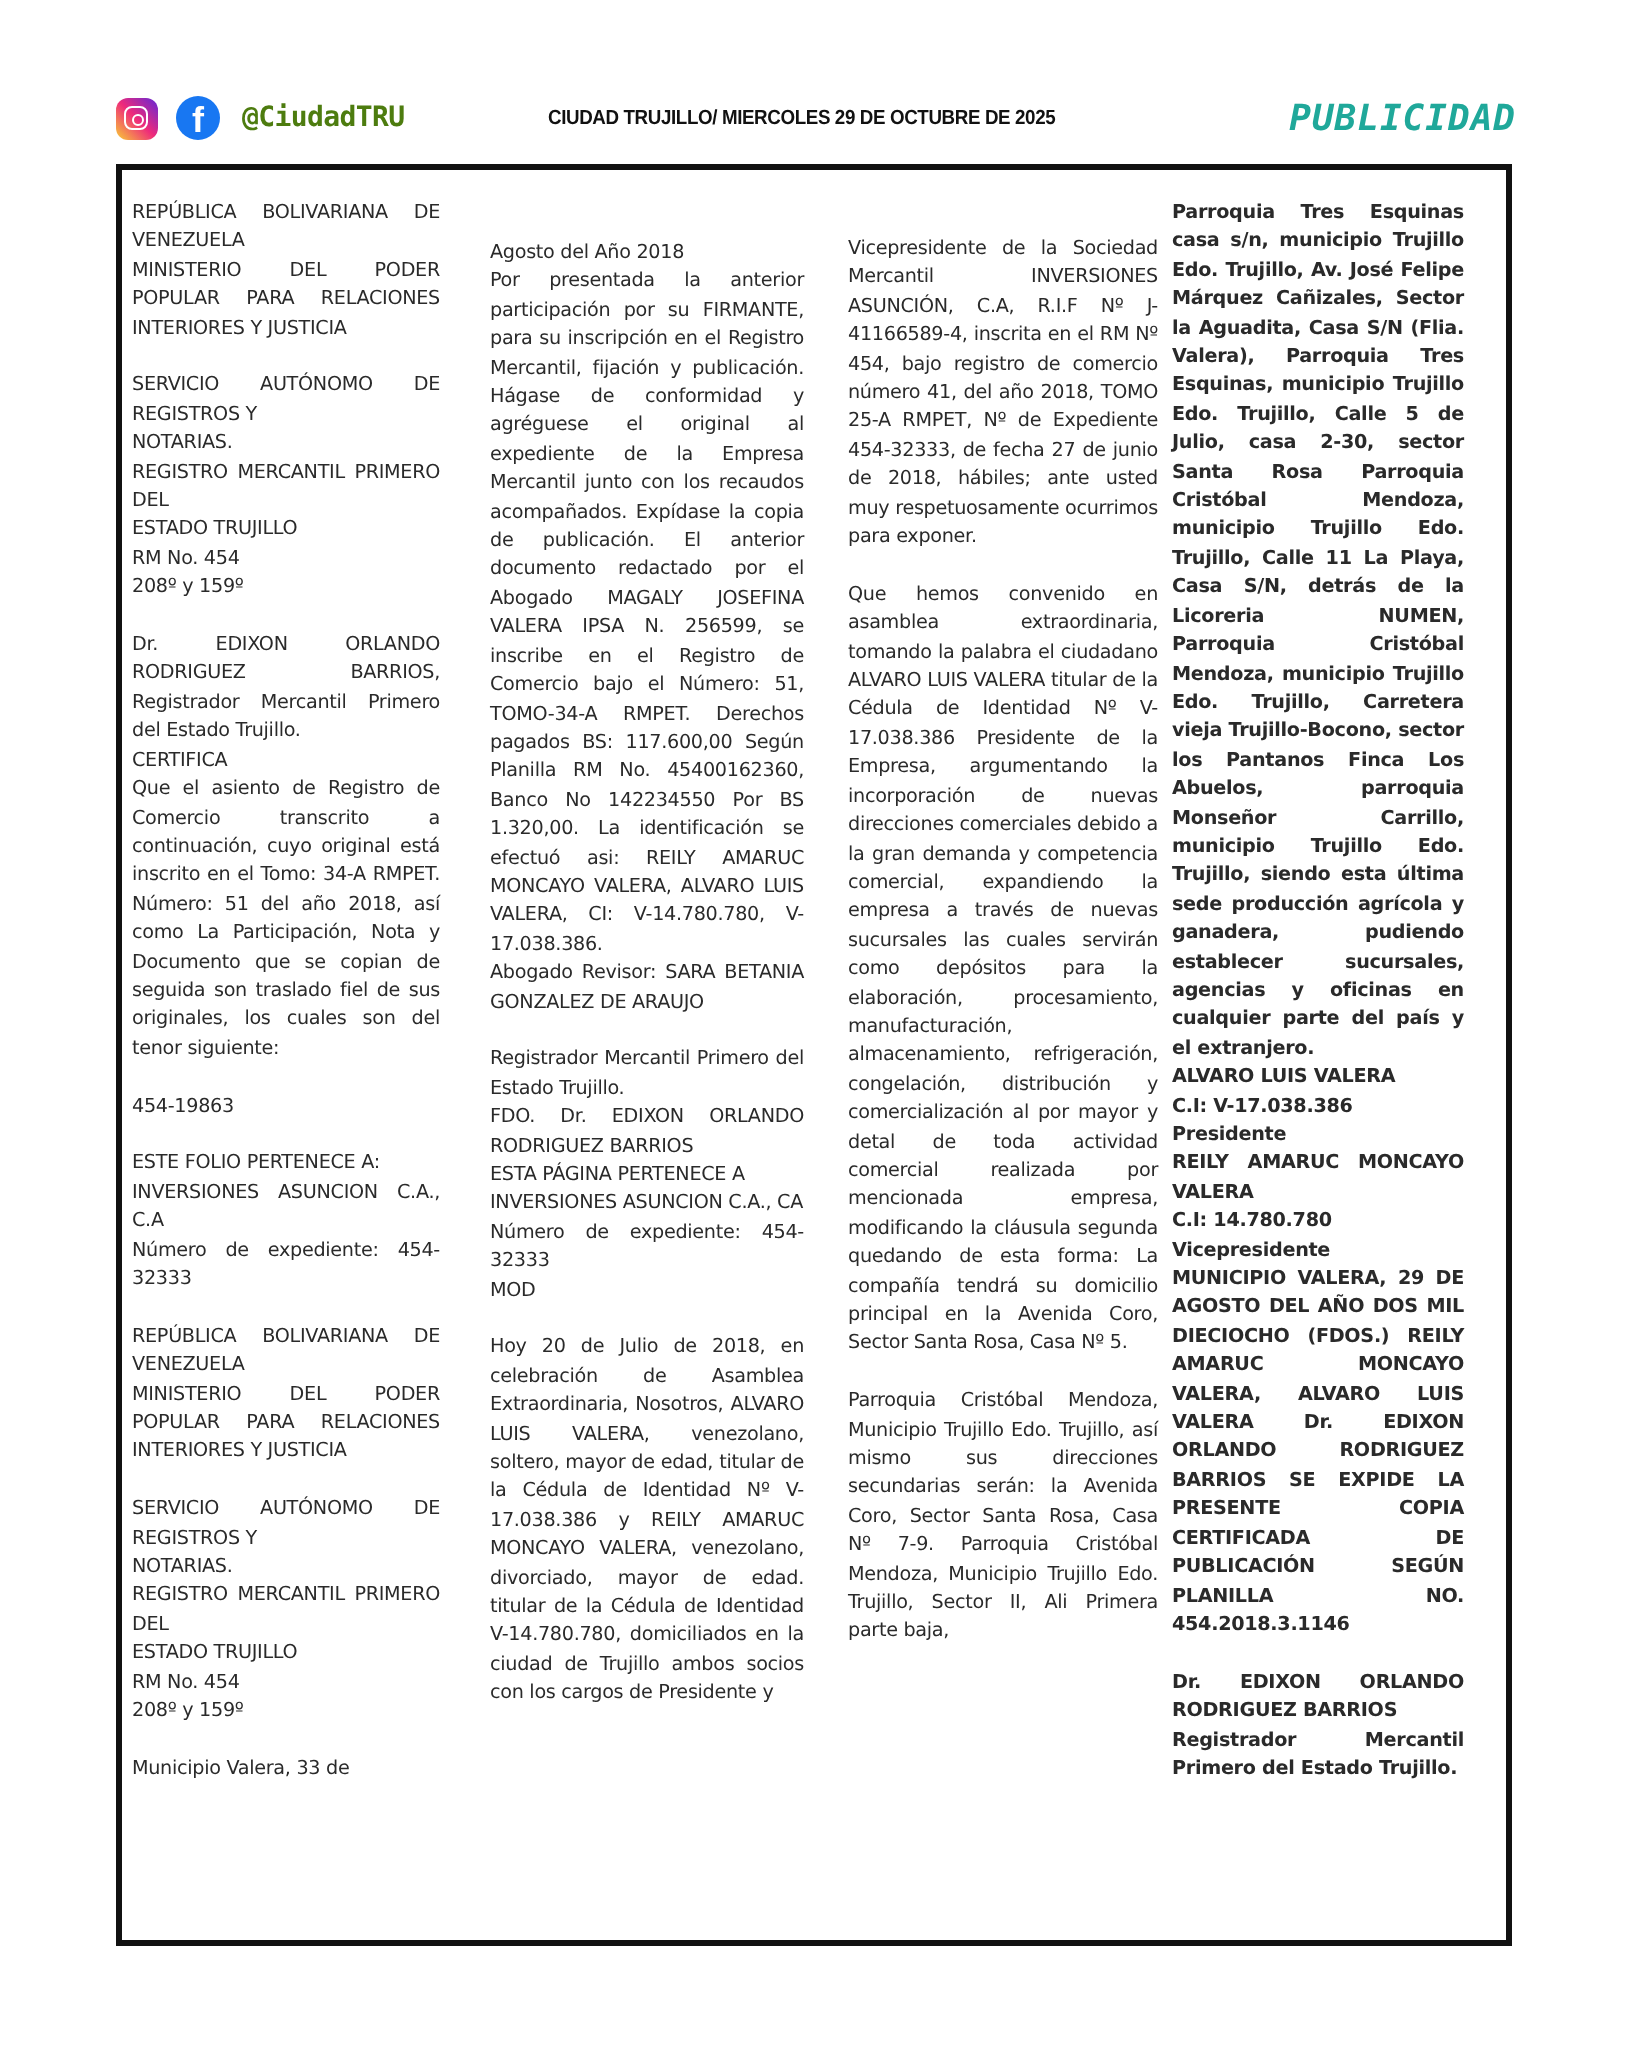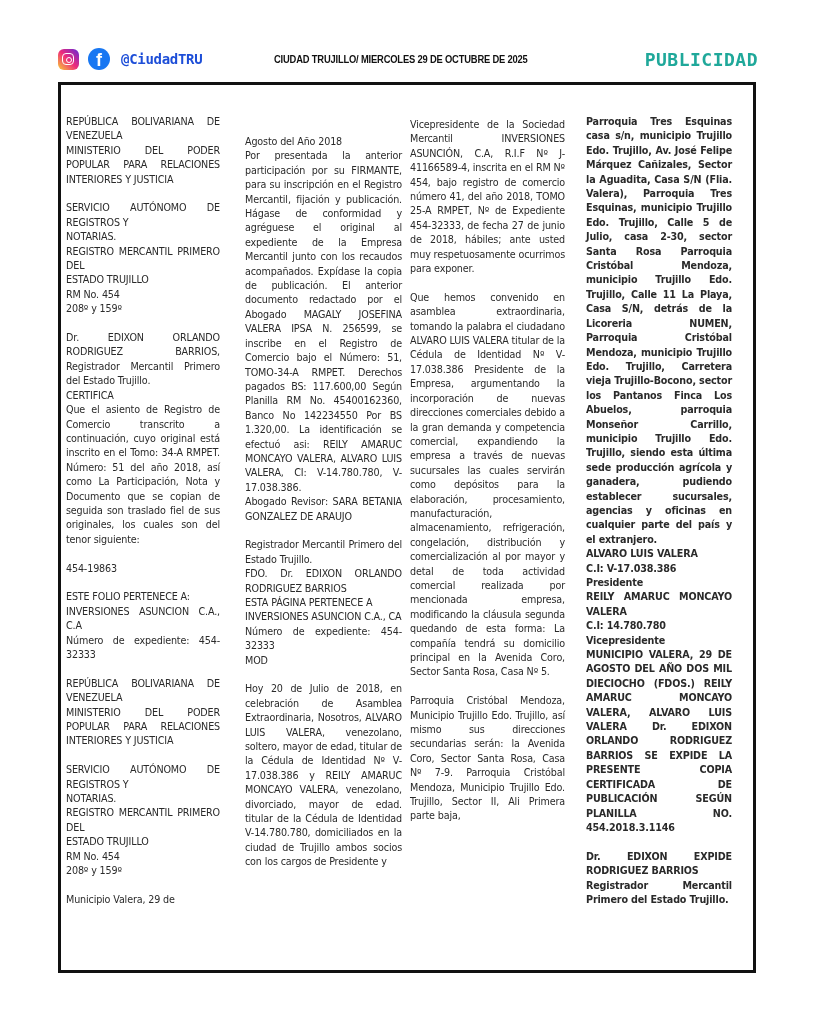--- a/index.html
+++ b/index.html
@@ -3,29 +3,29 @@
 <meta charset="utf-8">
 <style>
   html, body { margin: 0; padding: 0; background: #ffffff; }
   body { width: 819px; height: 1024px; position: relative; overflow: hidden; font-family: "DejaVu Sans", sans-serif; color: #222; }
   .header { position: absolute; top: 44px; left: 58px; width: 700px; height: 32px; }
   .social { position: absolute; left: 0; top: 4px; display: flex; align-items: center; }
   .ig { width: 21px; height: 21px; border-radius: 6px; background: linear-gradient(45deg, #f9ce34 0%, #ee2a7b 50%, #6228d7 100%); position: relative; }
   .ig::before { content: ""; position: absolute; left: 4px; top: 4px; width: 10px; height: 10px; border: 1.6px solid #fff; border-radius: 4px; }
   .ig::after { content: ""; position: absolute; left: 8px; top: 8px; width: 4px; height: 4px; border: 1.4px solid #fff; border-radius: 50%; }
   .fb { width: 22px; height: 22px; border-radius: 50%; background: #1877f2; margin-left: 9px; color: #fff; font-family: "Liberation Sans", sans-serif; font-weight: bold; font-size: 18px; line-height: 25px; text-align: center; overflow: hidden; }
-  .handle { margin-left: 11px; font-family: "DejaVu Sans Mono", monospace; font-weight: bold; font-size: 14px; color: #1d4ed8; letter-spacing: -0.3px; }
+  .handle { margin-left: 11px; font-family: "DejaVu Sans Mono", monospace; font-weight: bold; font-size: 14px; color: #4d7c0f; letter-spacing: -0.3px; }
   .edition { position: absolute; left: 216px; top: 10px; font-family: "Liberation Sans", sans-serif; font-weight: bold; font-size: 10.2px; color: #111; letter-spacing: -0.2px; transform: scaleX(0.92); transform-origin: left; }
-  .section { position: absolute; right: 0; top: 5px; font-family: "DejaVu Sans Mono", monospace; font-weight: bold; font-size: 18px; color: #1fa89a; letter-spacing: 0.5px; }
+  .section { position: absolute; right: 0; top: 5px; font-family: "DejaVu Sans Mono", monospace; font-weight: bold; font-size: 18px; color: #1fa89a; letter-spacing: 0.5px; font-style: italic; }
   .frame { position: absolute; left: 58px; top: 82px; width: 698px; height: 891px; border: 3px solid #111; box-sizing: border-box; }
-  .col { position: absolute; top: 115px; font-family: "DejaVu Sans", sans-serif; font-size: 9.6px; line-height: 14.4px; color: #2a2a2a; text-align: justify; letter-spacing: -0.15px; }
+  .col { position: absolute; top: 100px; font-family: "DejaVu Sans", sans-serif; font-size: 9.6px; line-height: 14.4px; color: #2a2a2a; text-align: justify; letter-spacing: -0.15px; }
   .col p { margin: 0 0 14.4px 0; white-space: pre-line; }
   .c1 { left: 66px; width: 154px; }
   .c2 { left: 245px; width: 157px; margin-top: 20px; }
-  .c3 { left: 410px; width: 155px; top: 118px; }
+  .c3 { left: 424px; width: 155px; top: 118px; }
   .c4 { left: 586px; width: 146px; font-weight: bold; }
 </style>
 </head>
 <body>
 
 <div class="header">
   <div class="social">
     <span class="ig"></span>
     <span class="fb">f</span>
     <span class="handle">@CiudadTRU</span>
@@ -54,21 +54,21 @@
 INVERSIONES ASUNCION C.A., C.A
 Número de expediente: 454-32333</p>
   <p>REPÚBLICA BOLIVARIANA DE VENEZUELA
 MINISTERIO DEL PODER POPULAR PARA RELACIONES INTERIORES Y JUSTICIA</p>
   <p>SERVICIO AUTÓNOMO DE REGISTROS Y
 NOTARIAS.
 REGISTRO MERCANTIL PRIMERO DEL
 ESTADO TRUJILLO
 RM No. 454
 208º y 159º</p>
-  <p>Municipio Valera, 29 de</p>
+  <p>Municipio Valera, 33 de</p>
 </div>
 
 <div class="col c2">
   <p>Agosto del Año 2018
 Por presentada la anterior participación por su FIRMANTE, para su inscripción en el Registro Mercantil, fijación y publicación. Hágase de conformidad y agréguese el original al expediente de la Empresa Mercantil junto con los recaudos acompañados. Expídase la copia de publicación. El anterior documento redactado por el Abogado MAGALY JOSEFINA VALERA IPSA N. 256599, se inscribe en el Registro de Comercio bajo el Número: 51, TOMO-34-A RMPET. Derechos pagados BS: 117.600,00 Según Planilla RM No. 45400162360, Banco No 142234550 Por BS 1.320,00. La identificación se efectuó asi: REILY AMARUC MONCAYO VALERA, ALVARO LUIS VALERA, CI: V-14.780.780, V-17.038.386.
 Abogado Revisor: SARA BETANIA GONZALEZ DE ARAUJO</p>
   <p style="margin-bottom:0"></p>
   <p>Registrador Mercantil Primero del Estado Trujillo.
 FDO. Dr. EDIXON ORLANDO RODRIGUEZ BARRIOS
 ESTA PÁGINA PERTENECE A
@@ -86,15 +86,15 @@
 
 <div class="col c4">
   <p>Parroquia Tres Esquinas casa s/n, municipio Trujillo Edo. Trujillo, Av. José Felipe Márquez Cañizales, Sector la Aguadita, Casa S/N (Flia. Valera), Parroquia Tres Esquinas, municipio Trujillo Edo. Trujillo, Calle 5 de Julio, casa 2-30, sector Santa Rosa Parroquia Cristóbal Mendoza, municipio Trujillo Edo. Trujillo, Calle 11 La Playa, Casa S/N, detrás de la Licoreria NUMEN, Parroquia Cristóbal Mendoza, municipio Trujillo Edo. Trujillo, Carretera vieja Trujillo-Bocono, sector los Pantanos Finca Los Abuelos, parroquia Monseñor Carrillo, municipio Trujillo Edo. Trujillo, siendo esta última sede producción agrícola y ganadera, pudiendo establecer sucursales, agencias y oficinas en cualquier parte del país y el extranjero.
 ALVARO LUIS VALERA
 C.I: V-17.038.386
 Presidente
 REILY AMARUC MONCAYO VALERA
 C.I: 14.780.780
 Vicepresidente
 MUNICIPIO VALERA, 29 DE AGOSTO DEL AÑO DOS MIL DIECIOCHO (FDOS.) REILY AMARUC MONCAYO VALERA, ALVARO LUIS VALERA Dr. EDIXON ORLANDO RODRIGUEZ BARRIOS SE EXPIDE LA PRESENTE COPIA CERTIFICADA DE PUBLICACIÓN SEGÚN PLANILLA NO. 454.2018.3.1146</p>
-  <p>Dr. EDIXON EXPIDE RODRIGUEZ BARRIOS
+  <p>Dr. EDIXON ORLANDO RODRIGUEZ BARRIOS
 Registrador Mercantil Primero del Estado Trujillo.</p>
 </div>
 
 </body></html>

